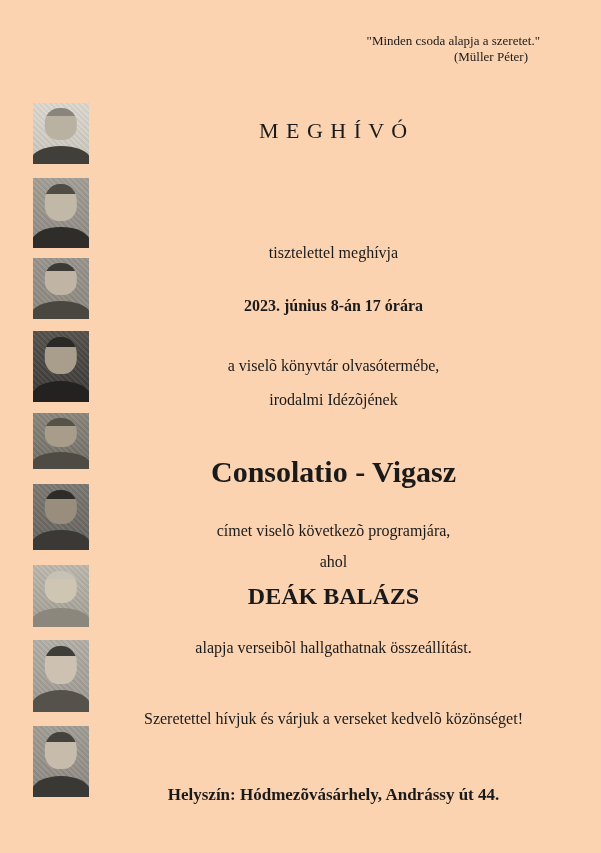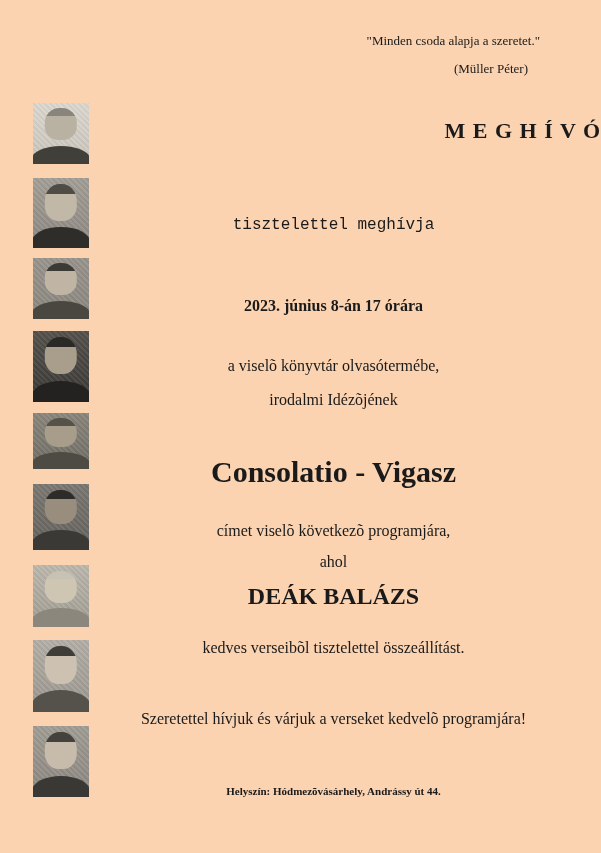--- a/index.html
+++ b/index.html
@@ -8,37 +8,37 @@
     font-family:"Liberation Serif","DejaVu Serif",serif;
     background:#fbd3b1;
   }
   .page{
     position:relative;width:601px;height:853px;
     background:#fbd3b1;color:#1a1a1a;overflow:hidden;
   }
 
   
   .quote-block{position:absolute;top:33px;right:61px;text-align:right;font-size:13px;line-height:15px;}
-  .quote-author{margin-top:13px;padding-right:12px;}
+  .quote-author{margin-top:1px;padding-right:12px;}
 
   
   .line{position:absolute;left:66px;right:0;text-align:center;white-space:nowrap;}
-  .t-title    {top:118px;font-size:22px;font-weight:bold;letter-spacing:1px;text-align:right;}
+  .t-title    {top:118px;font-size:22px;font-weight:normal;letter-spacing:1px;}
   .t-host1    {top:199px;font-size:16px;}
-  .t-host2    {top:216px;font-size:16px;font-family:Liberation Mono, monospace;}
+  .t-host2    {top:244px;font-size:16px;}
   .t-date     {top:297px;font-size:16px;font-weight:bold;}
   .t-venue1   {top:357px;font-size:16px;}
   .t-venue2   {top:391px;font-size:16px;}
   .t-program  {top:455px;font-size:30px;font-weight:bold;}
   .t-prog1    {top:522px;font-size:16px;}
   .t-prog2    {top:553px;font-size:16px;}
   .t-performer{top:583px;font-size:24px;font-weight:bold;}
   .t-perfline {top:639px;font-size:16px;}
   .t-closing  {top:710px;font-size:16px;}
-  .t-location {top:785px;font-size:11px;font-weight:bold;}
+  .t-location {top:785px;font-size:17px;font-weight:bold;}
 
   
   .photo{
     position:absolute;left:33px;width:56px;overflow:hidden;
     background:
       repeating-linear-gradient(45deg, rgba(255,255,255,.06) 0 2px, rgba(0,0,0,.04) 2px 4px),
       linear-gradient(180deg,var(--t) 0%,var(--b) 100%);
   }
   .photo::before{ 
     content:"";position:absolute;left:50%;top:9%;width:58%;height:52%;
@@ -86,17 +86,17 @@
 
   <div class="line t-title">M E G H Í V Ó</div>
   <div class="line t-host2">tisztelettel meghívja</div>
   <div class="line t-date">2023. június 8-án 17 órára</div>
   <div class="line t-venue1">a viselõ könyvtár olvasótermébe,</div>
   <div class="line t-venue2">irodalmi Idézõjének</div>
   <div class="line t-program">Consolatio - Vigasz</div>
   <div class="line t-prog1">címet viselõ következõ programjára,</div>
   <div class="line t-prog2">ahol</div>
   <div class="line t-performer">DEÁK BALÁZS</div>
-  <div class="line t-perfline">kedves verseibõl tisztelettel összeállítást.</div>
-  <div class="line t-closing">Szeretettel hívjuk és várjuk a verseket kedvelõ programjára!</div>
+  <div class="line t-perfline">alapja verseibõl hallgathatnak összeállítást.</div>
+  <div class="line t-closing">Szeretettel hívjuk és várjuk a verseket kedvelõ közönséget!</div>
   <div class="line t-location">Helyszín: Hódmezõvásárhely, Andrássy út 44.</div>
 
 </div>
 
 </body></html>

